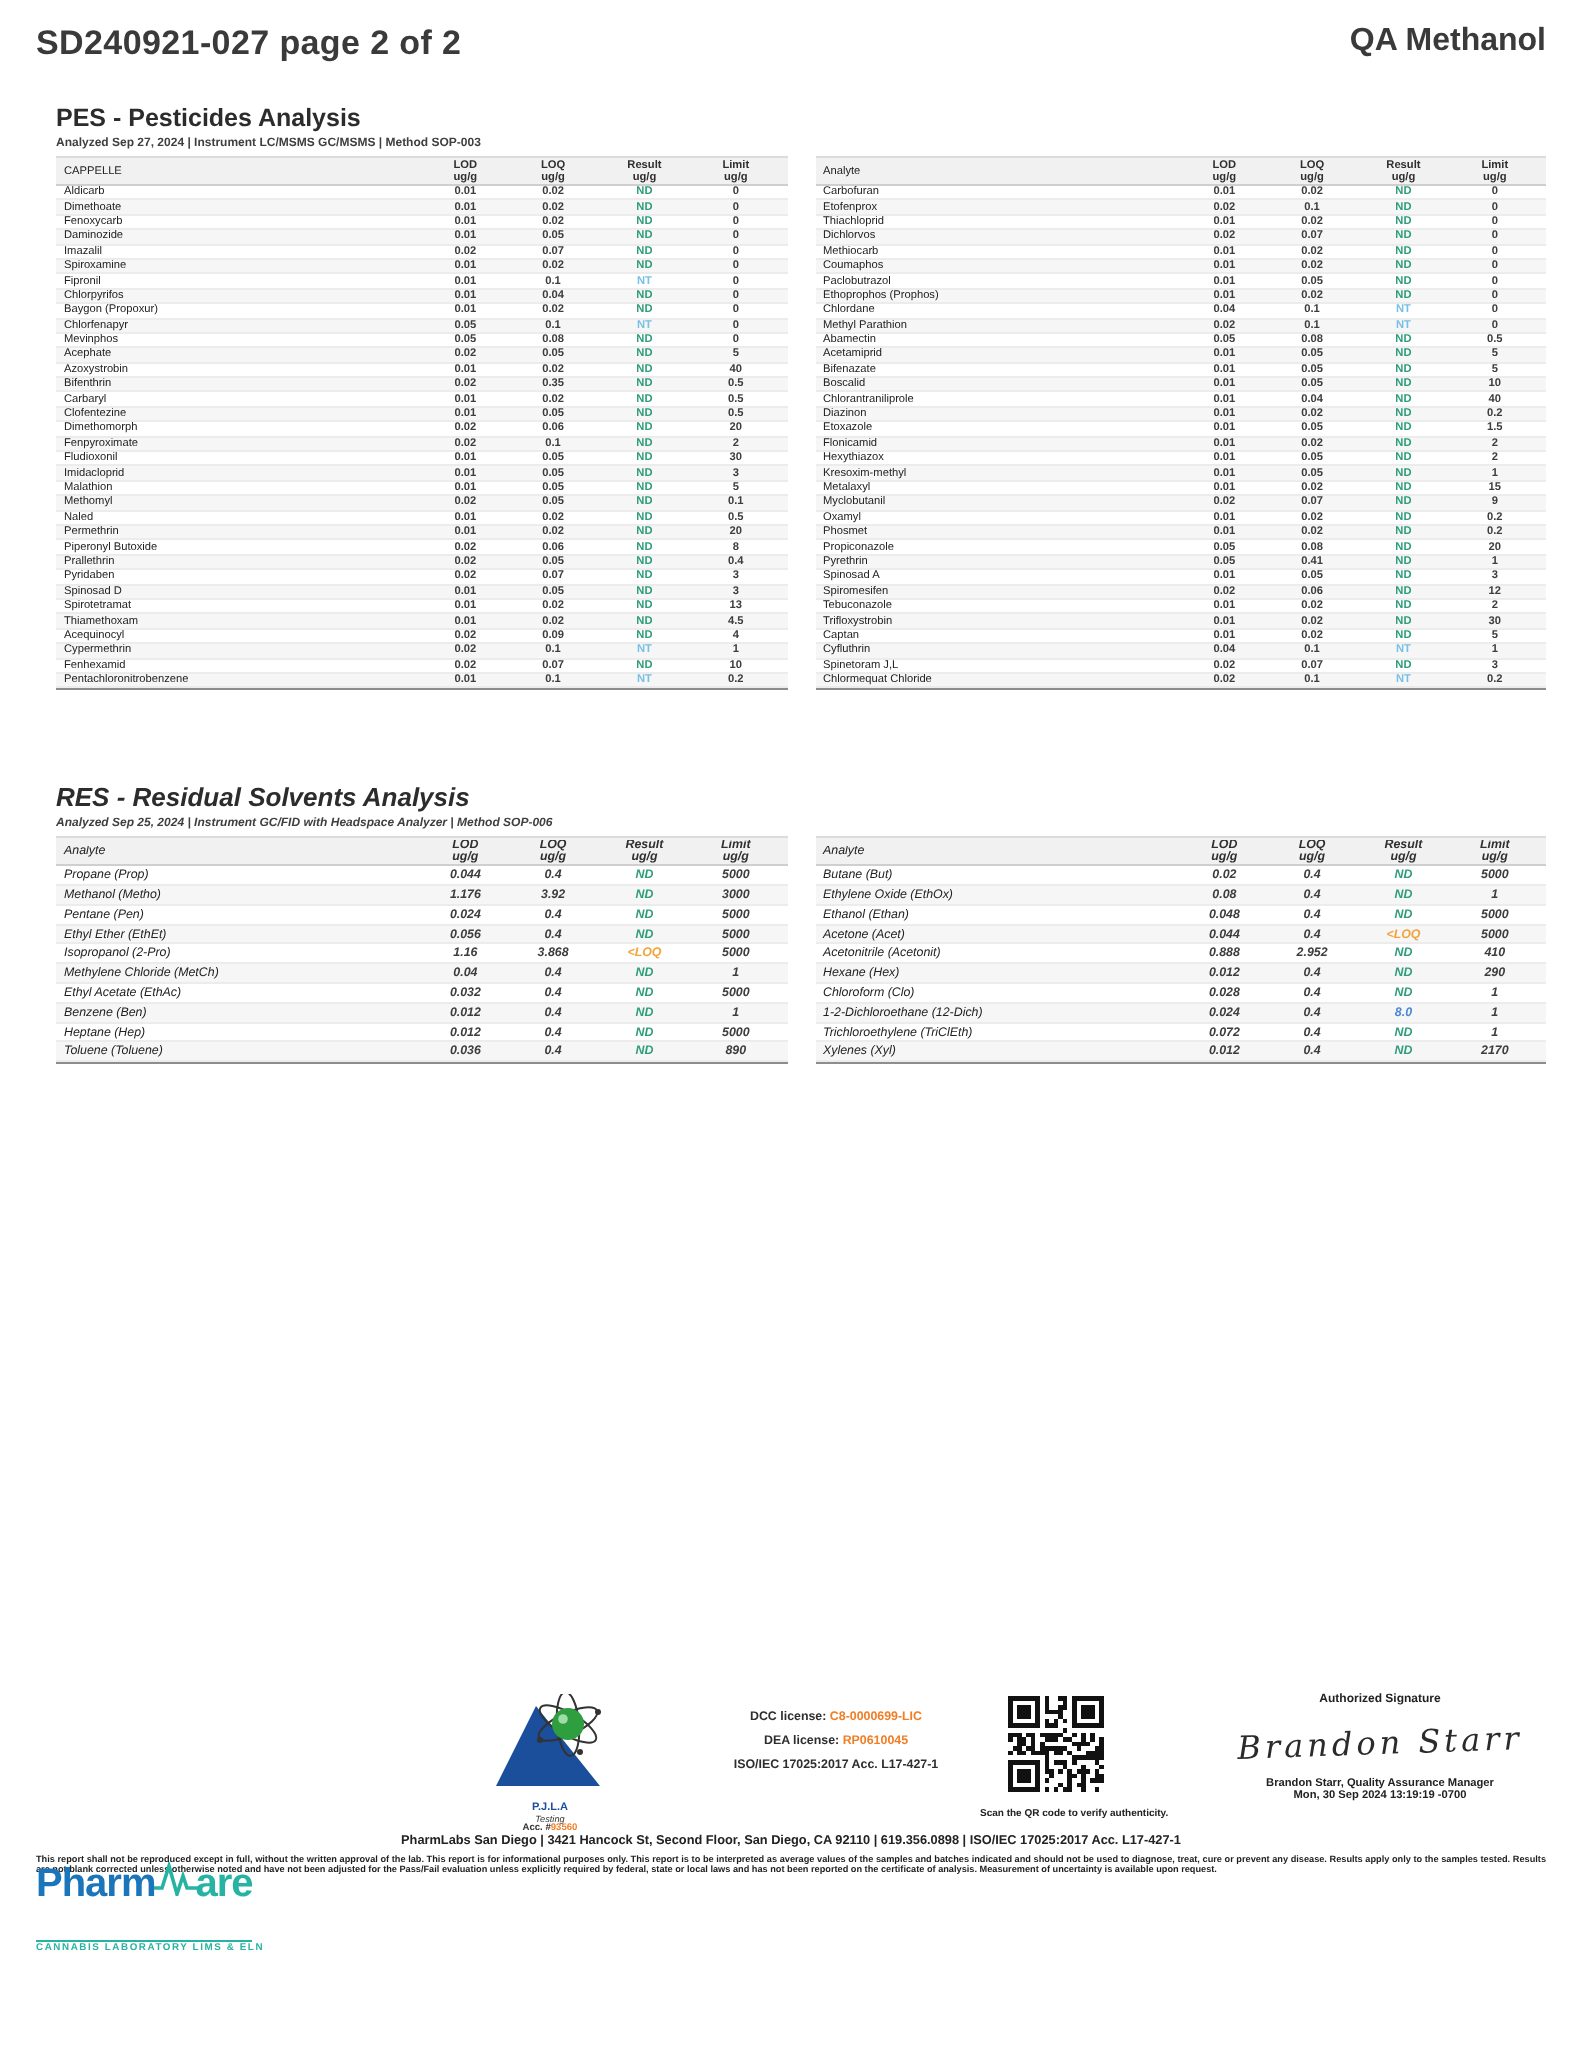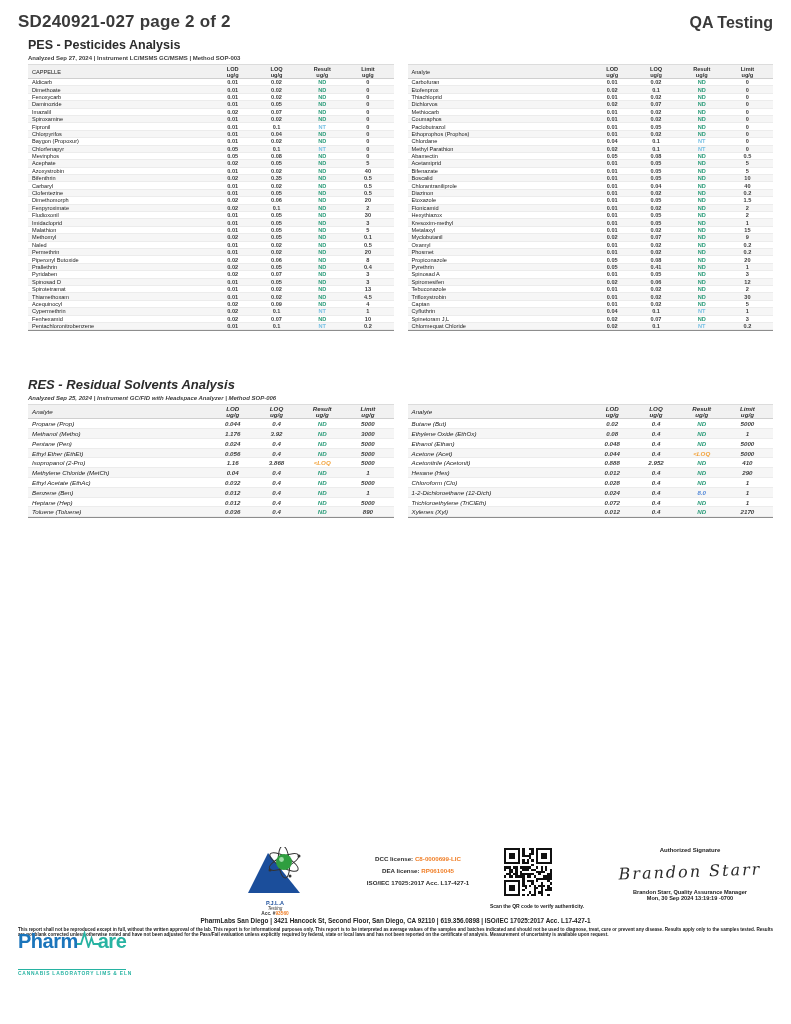--- a/index.html
+++ b/index.html
@@ -1,26 +1,26 @@
 <!DOCTYPE html>
 <html><head>
 <meta charset="utf-8">
 <style>
   * { margin:0; padding:0; box-sizing:border-box; }
   html,body { background:#fff; }
   body { font-family:"Liberation Sans", sans-serif; color:#2e2e2e; }
   .page { position:relative; width:791px; height:1024px; background:#fff; overflow:hidden; padding:0 18px; }
 
   
-  .topbar { display:flex; justify-content:space-between; align-items:flex-end; padding-top:12px; }
+  .topbar { display:flex; justify-content:space-between; align-items:flex-start; padding-top:12px; }
   .report-id { font-size:17px; font-weight:600; color:#3a3a3a; letter-spacing:.2px; }
   .report-type { font-size:16px; font-weight:600; color:#3a3a3a; }
 
   
-  .section { margin-top:6px; }
+  .section { margin-top:20px; }
   .sec-title { font-size:12.5px; font-weight:600; color:#2c2c2c; margin-left:10px; margin-top:4px; }
   .sec-meta { font-size:6px; font-weight:700; color:#3f3f3f; margin-left:10px; margin-top:3px; margin-bottom:3px; }
 
   .tables { display:flex; gap:14px; margin-left:10px; }
   .tbl { width:368px; border-bottom:1.4px solid #8d8d8d; }
   .thead { display:flex; align-items:center; background:#f1f1f1; border-top:1px solid #dcdcdc; border-bottom:1px solid #cfcfcf; }
   .row { display:flex; align-items:center; }
   .trows .row:nth-child(even) { background:#f6f6f6; }
   .trows .row { border-bottom:.5px solid #ececec; }
 
@@ -78,21 +78,21 @@
   .pw-pulse { vertical-align:baseline; margin:0 -1px; }
   .pw-tag { font-size:4.9px; font-weight:700; color:#27B3A2; letter-spacing:.8px; margin-top:1px; }
 </style>
 </head>
 <body>
 
 <div class="page">
 
   <div class="topbar">
     <div class="report-id">SD240921-027 page 2 of 2</div>
-    <div class="report-type">QA Testing</div>
+    <div class="report-type">QA Methanol</div>
   </div>
 
   <div class="section pes">
     <div class="sec-title">PES - Pesticides Analysis</div>
     <div class="sec-meta">Analyzed Sep 27, 2024   |  Instrument LC/MSMS GC/MSMS  | Method SOP-003</div>
     <div class="tables">
       <div class="tbl">
         <div class="thead">
           <div class="c name hcell">CAPPELLE</div>
           <div class="c n1 hcell">

